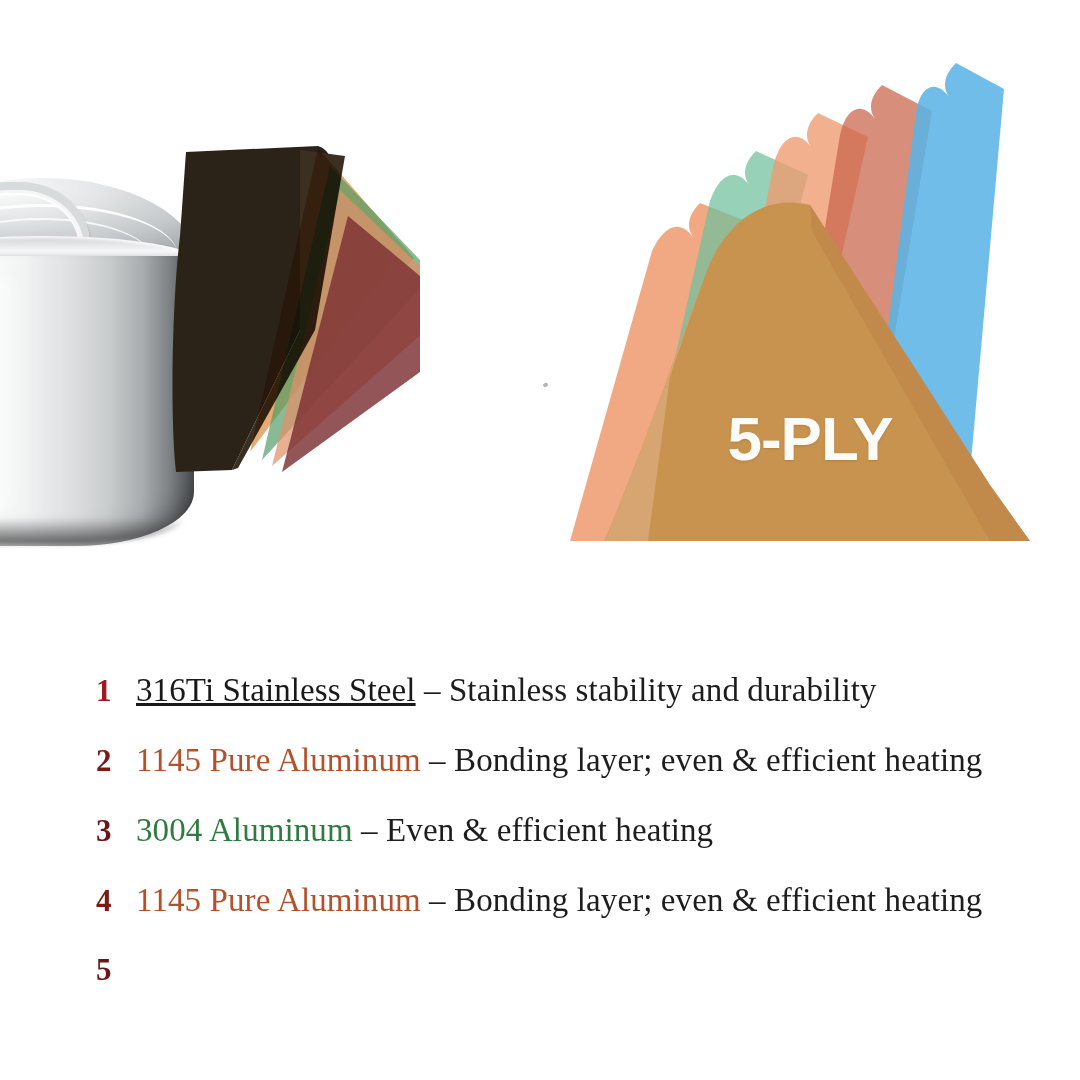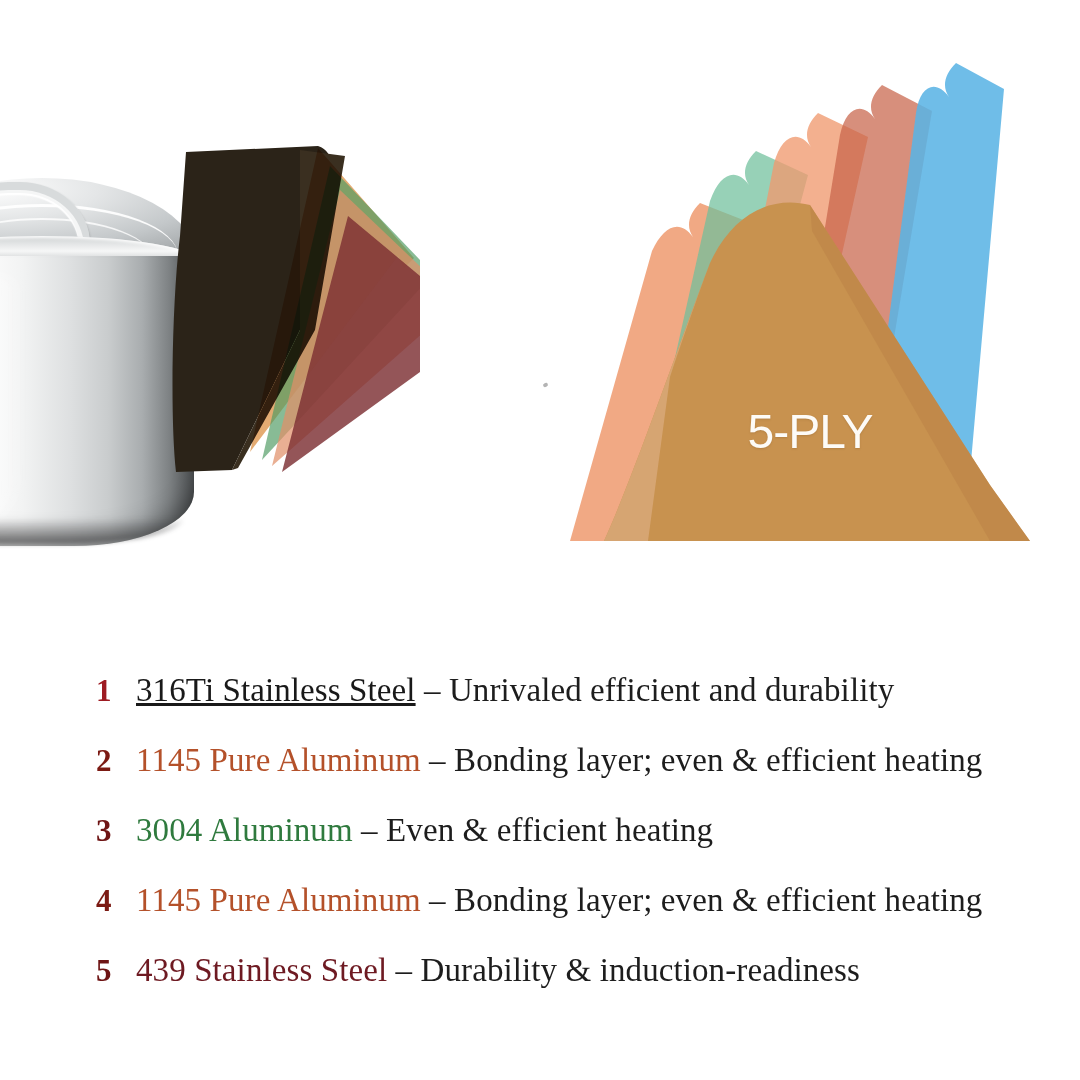--- a/index.html
+++ b/index.html
@@ -184,22 +184,22 @@
     left: 600px;
     top: 408px;
     width: 420px;
     text-align: center;
     font-family: "Liberation Sans", "DejaVu Sans", sans-serif;
     color: #fdfbf7;
     pointer-events: none;
   }
   #ply-caption .ply-main {
     display: block;
-    font-size: 48px;
-    font-weight: 400;
+    font-size: 62px;
+    font-weight: 700;
     letter-spacing: -1px;
     line-height: 1.0;
     text-shadow: 0 1px 2px rgba(120,80,40,0.25);
   }
   #ply-caption .ply-sub {
     display: block;
     font-size: 48px;
     font-weight: 300;
     letter-spacing: 1px;
     line-height: 1.1;
@@ -303,37 +303,36 @@
   <div id="ply-caption" style="color: rgb(253, 251, 247);">
     <span class="ply-main">5-PLY</span>
   </div>
 
   <div id="speck"></div>
 
   <div id="legend">
 
     <div class="legend-row">
       <span class="legend-num" style="color: rgb(158, 27, 34);">1</span>
-      <span class="legend-text"><span class="legend-material" style="color: rgb(25, 25, 25); text-decoration: underline;">316Ti Stainless Steel</span><span class="legend-desc" style="color: rgb(29, 29, 29);"> – </span><span class="legend-desc">Unrivaled efficient and durability</span></span>
+      <span class="legend-text"><span class="legend-material" style="color: rgb(25, 25, 25); text-decoration: underline;">316Ti Stainless Steel</span><span class="legend-desc" style="color: rgb(29, 29, 29);"> – </span><span class="legend-desc">Stainless stability and durability</span></span>
     </div>
 
     <div class="legend-row">
       <span class="legend-num" style="color: rgb(123, 26, 19);">2</span>
       <span class="legend-text"><span class="legend-material" style="color: rgb(180, 81, 42);">1145 Pure Aluminum</span><span class="legend-desc" style="color: rgb(29, 29, 29);"> – </span><span class="legend-desc">Bonding layer; even &amp; efficient heating</span></span>
     </div>
 
     <div class="legend-row">
       <span class="legend-num" style="color: rgb(110, 20, 20);">3</span>
       <span class="legend-text"><span class="legend-material" style="color: rgb(47, 122, 62);">3004 Aluminum</span><span class="legend-desc" style="color: rgb(29, 29, 29);"> – </span><span class="legend-desc">Even &amp; efficient heating</span></span>
     </div>
 
     <div class="legend-row">
       <span class="legend-num" style="color: rgb(123, 26, 19);">4</span>
       <span class="legend-text"><span class="legend-material" style="color: rgb(180, 81, 42);">1145 Pure Aluminum</span><span class="legend-desc" style="color: rgb(29, 29, 29);"> – </span><span class="legend-desc">Bonding layer; even &amp; efficient heating</span></span>
     </div>
 
     <div class="legend-row">
       <span class="legend-num" style="color: rgb(110, 20, 20);">5</span>
-      <span class="legend-text"><span class="legend-material" style="color: rgb(110, 26, 34);">439 Stainless Steel</span><span class="legend-desc" style="color: rgb(29, 29, 29);"> – </span><span class="legend-desc">Durability &amp; induction-readiness</span></span>
     </div>
 
   </div>
 </div>
 
 </body></html>

